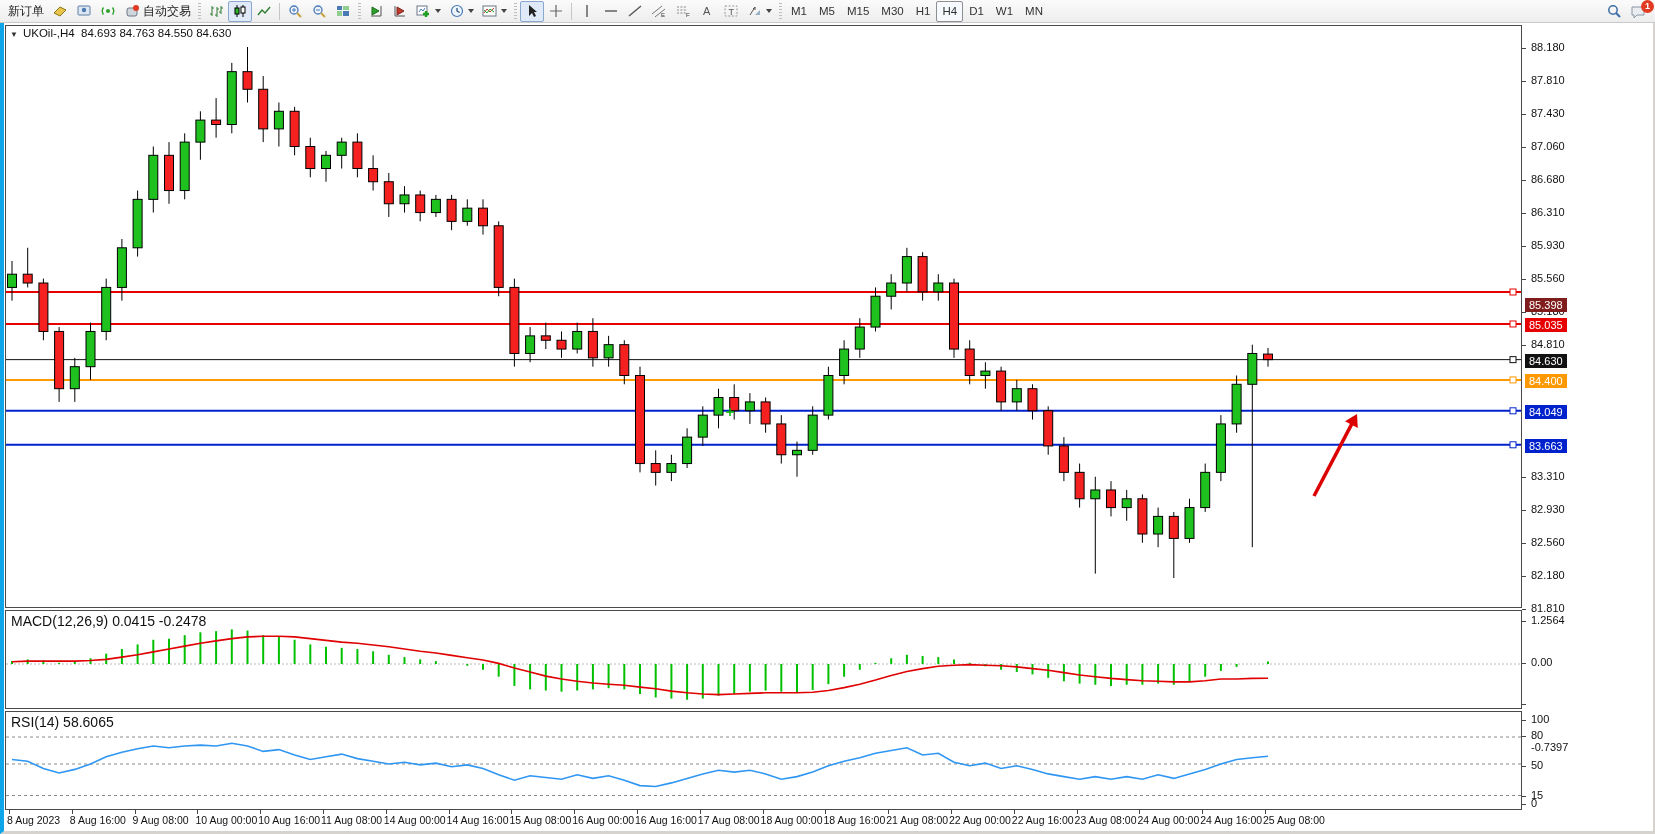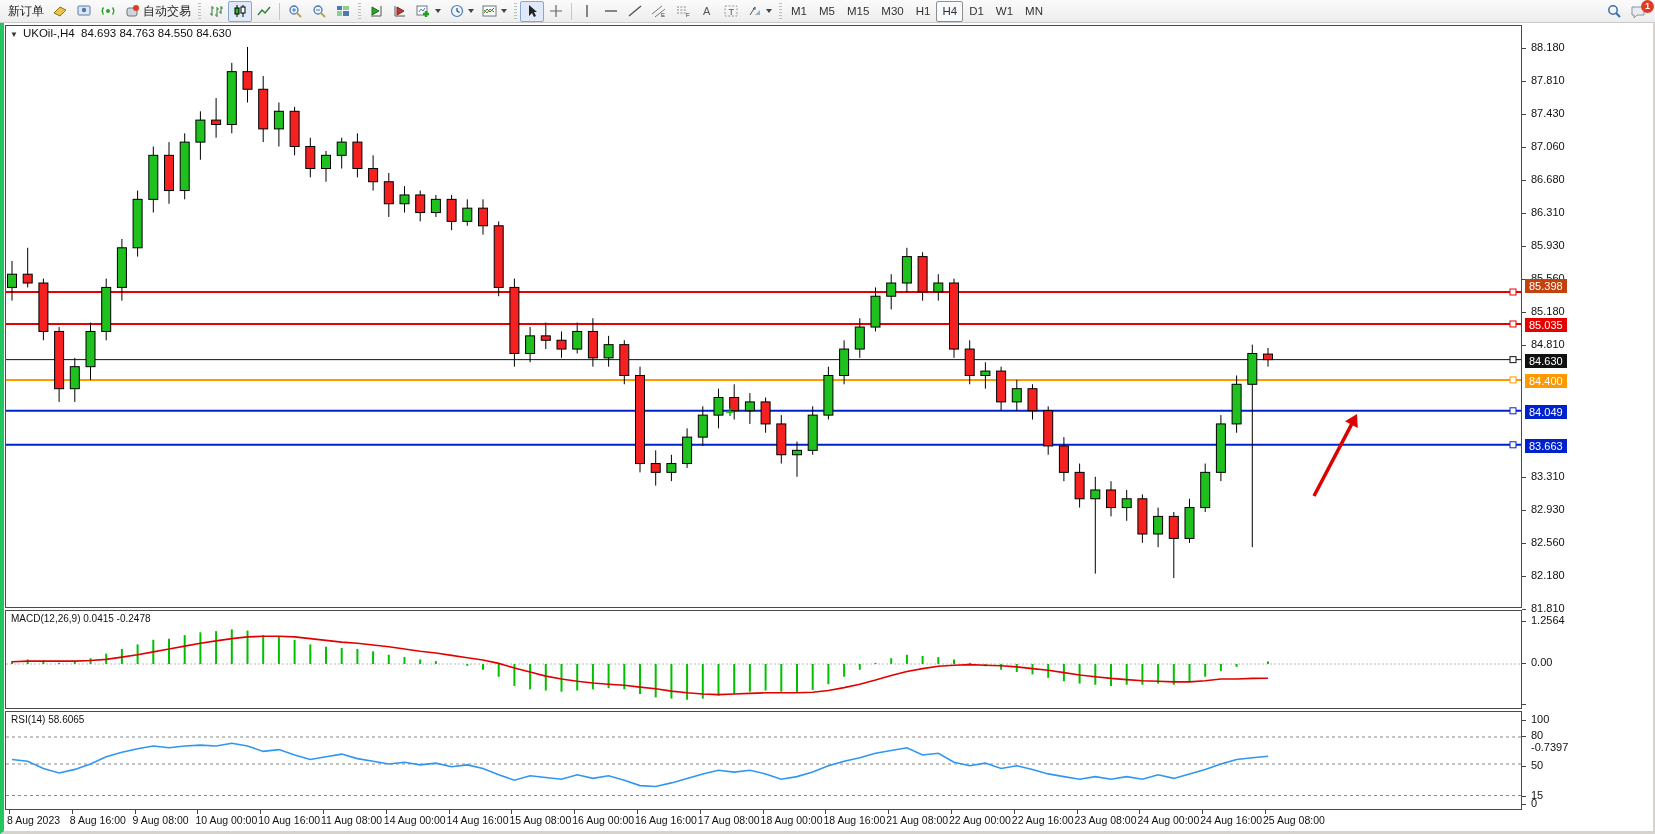--- a/index.html
+++ b/index.html
@@ -21,27 +21,27 @@
   .caret { width:0; height:0; border-left:3px solid transparent; border-right:3px solid transparent;
     border-top:4px solid #444; margin-left:3px; }
   .tf-btn { height:21px; padding:0 5px; font-size:11.5px; color:#333; display:flex; align-items:center;
     border:1px solid transparent; border-radius:2px; }
   .tf-btn.active { background:#f6f9fd; border-color:#8f8f8f; }
   .badge { position:absolute; top:-2px; right:-4px; background:#e23b24; color:#fff;
     border-radius:50%; width:13px; height:13px; font-size:9px; font-weight:bold;
     display:flex; align-items:center; justify-content:center; }
   
   .chart-window { position:absolute; left:0; top:23px; width:1655px; height:811px; background:#fff;
-    border-left:4px solid #22c55e; border-bottom:3px solid #d6d3ce; border-right:2px solid #d6d3ce;text-decoration:underline; }
+    border-left:4px solid #0ea5e9; border-bottom:3px solid #d6d3ce; border-right:2px solid #d6d3ce;text-decoration:underline; }
   .pane { position:absolute; left:1px; width:1517px; border:1px solid #4a4a4a; background:#fff; overflow:hidden; }
   #pane-main { top:2px;  height:583px; }
   #pane-macd { top:587px; height:99px; }
   #pane-rsi  { top:688px; height:99px; }
   .pane svg { position:absolute; left:0; top:0; }
-  .pane-label { position:absolute; left:5px; top:2px; font-size:10px; color:#111; white-space:nowrap; }
+  .pane-label { position:absolute; left:5px; top:2px; font-size:14px; color:#111; white-space:nowrap; }
   #chart-title { position:absolute; left:6px; top:4px; font-size:11.5px; color:#111; white-space:nowrap; z-index:5; }
   #chart-title .tri { font-size:8px; color:#333; margin-right:5px; }
   
   .axis-col { position:absolute; left:1518px; top:2px; width:131px; height:785px; background:#fff; }
   .tick-label { position:absolute; left:9px; font-size:11px; color:#111; height:13px; line-height:13px; }
   .tick-mark { position:absolute; left:0; width:4px; height:1px; background:#444; }
   .price-badge { position:absolute; left:3px; height:14px; line-height:14px; font-size:11px; color:#fff;
     padding:0 4px; }
   
   .date-axis { position:absolute; left:1px; top:788px; width:1360px; height:20px; background:#fff; }
@@ -622,21 +622,21 @@
       <div class="tick-label" style="top: 444.881px;">83.310</div>
       <div class="tick-mark" style="top: 451.881px;"></div>
       <div class="tick-label" style="top: 478.346px;">82.930</div>
       <div class="tick-mark" style="top: 485.346px;"></div>
       <div class="tick-label" style="top: 510.931px;">82.560</div>
       <div class="tick-mark" style="top: 517.931px;"></div>
       <div class="tick-label" style="top: 544.396px;">82.180</div>
       <div class="tick-mark" style="top: 551.396px;"></div>
       <div class="tick-label" style="top: 576.98px;">81.810</div>
       <div class="tick-mark" style="top: 583.98px;"></div>
-      <div class="price-badge" style="top: 254px; background: #c2410c;">85.398</div>
+      <div class="price-badge" style="top: 273px; background: #7f1d1d;">85.398</div>
       <div class="price-badge" style="top: 292.968px; background: rgb(230, 0, 0);">85.035</div>
       <div class="price-badge" style="top: 328.634px; background: rgb(17, 17, 17);">84.630</div>
       <div class="price-badge" style="top: 348.889px; background: rgb(255, 153, 0);">84.400</div>
       <div class="price-badge" style="top: 379.801px; background: rgb(0, 34, 204);">84.049</div>
       <div class="price-badge" style="top: 413.794px; background: rgb(0, 34, 204);">83.663</div>
       <div class="tick-label" style="top: 589px;">1.2564</div>
       <div class="tick-mark" style="top: 596px;"></div>
       <div class="tick-label" style="top: 631px;">0.00</div>
       <div class="tick-mark" style="top: 638px;"></div>
       <div class="tick-label" style="top: 703px; margin-top: 13px;">-0.7397</div>

